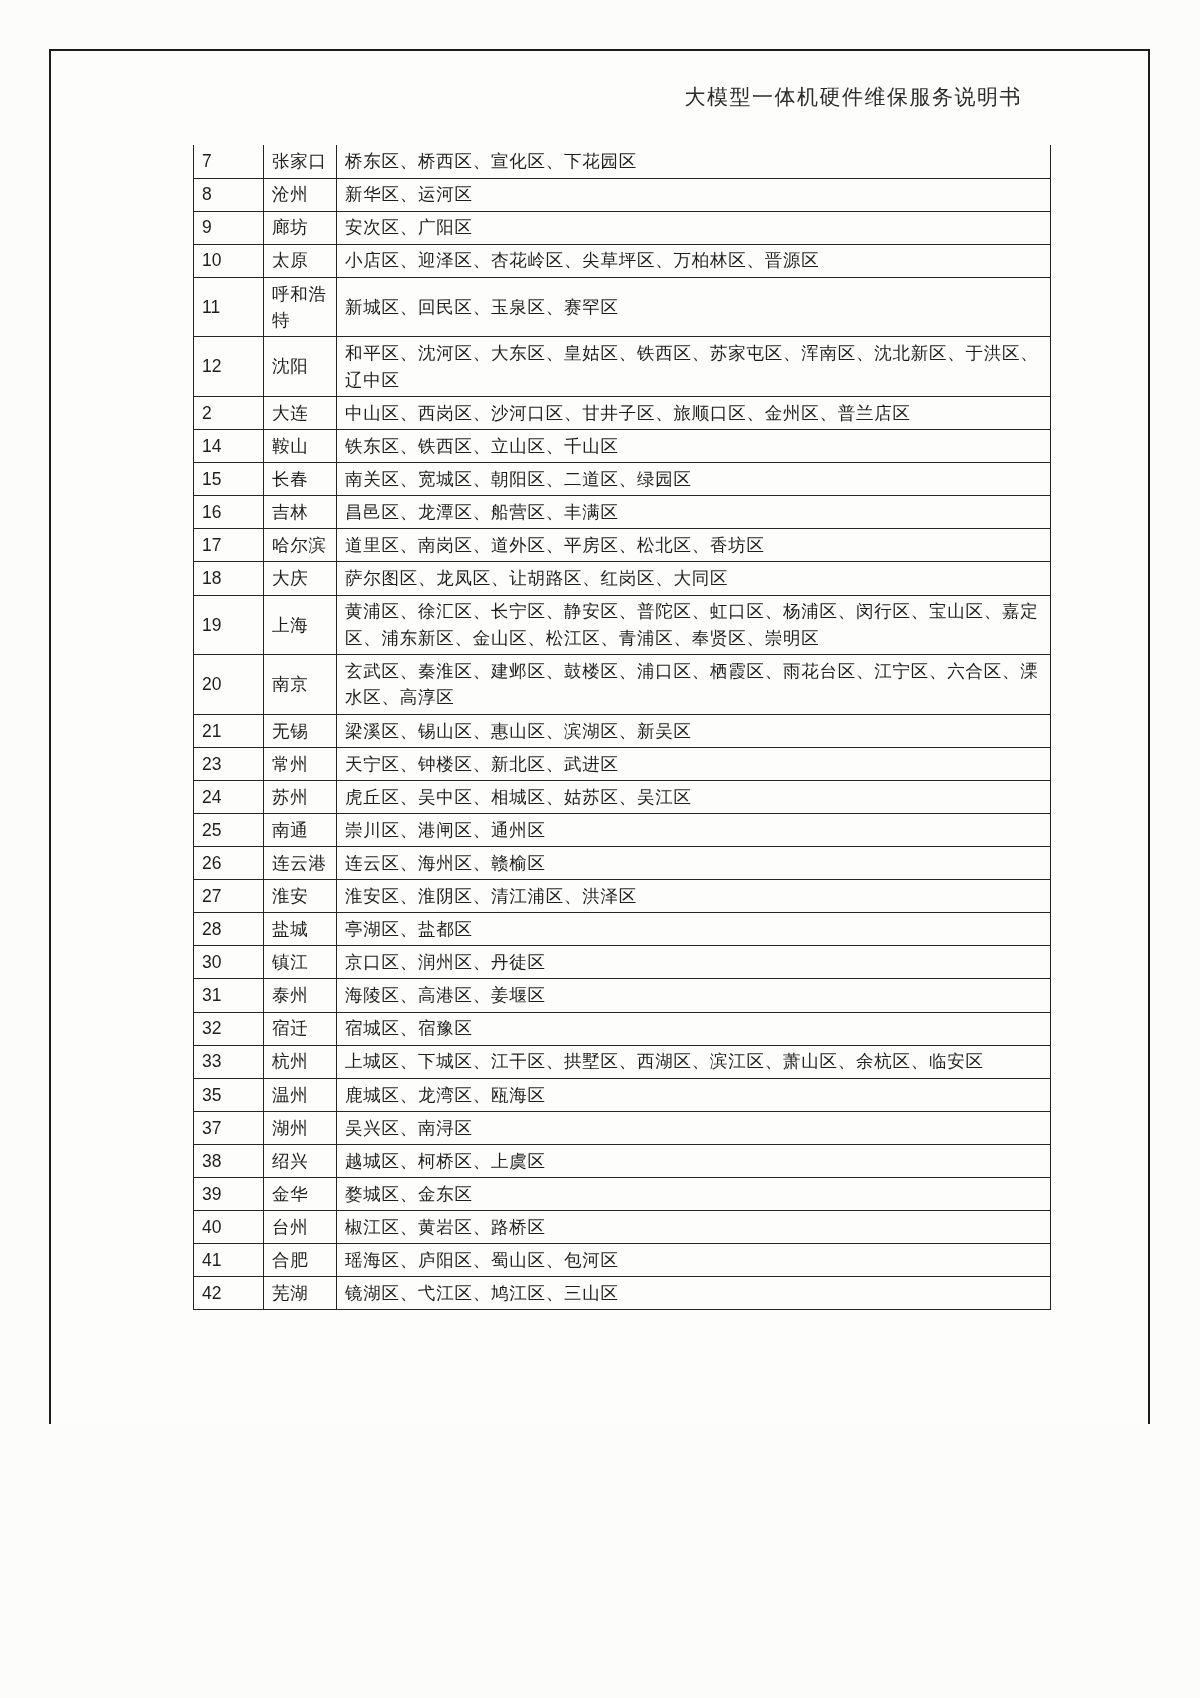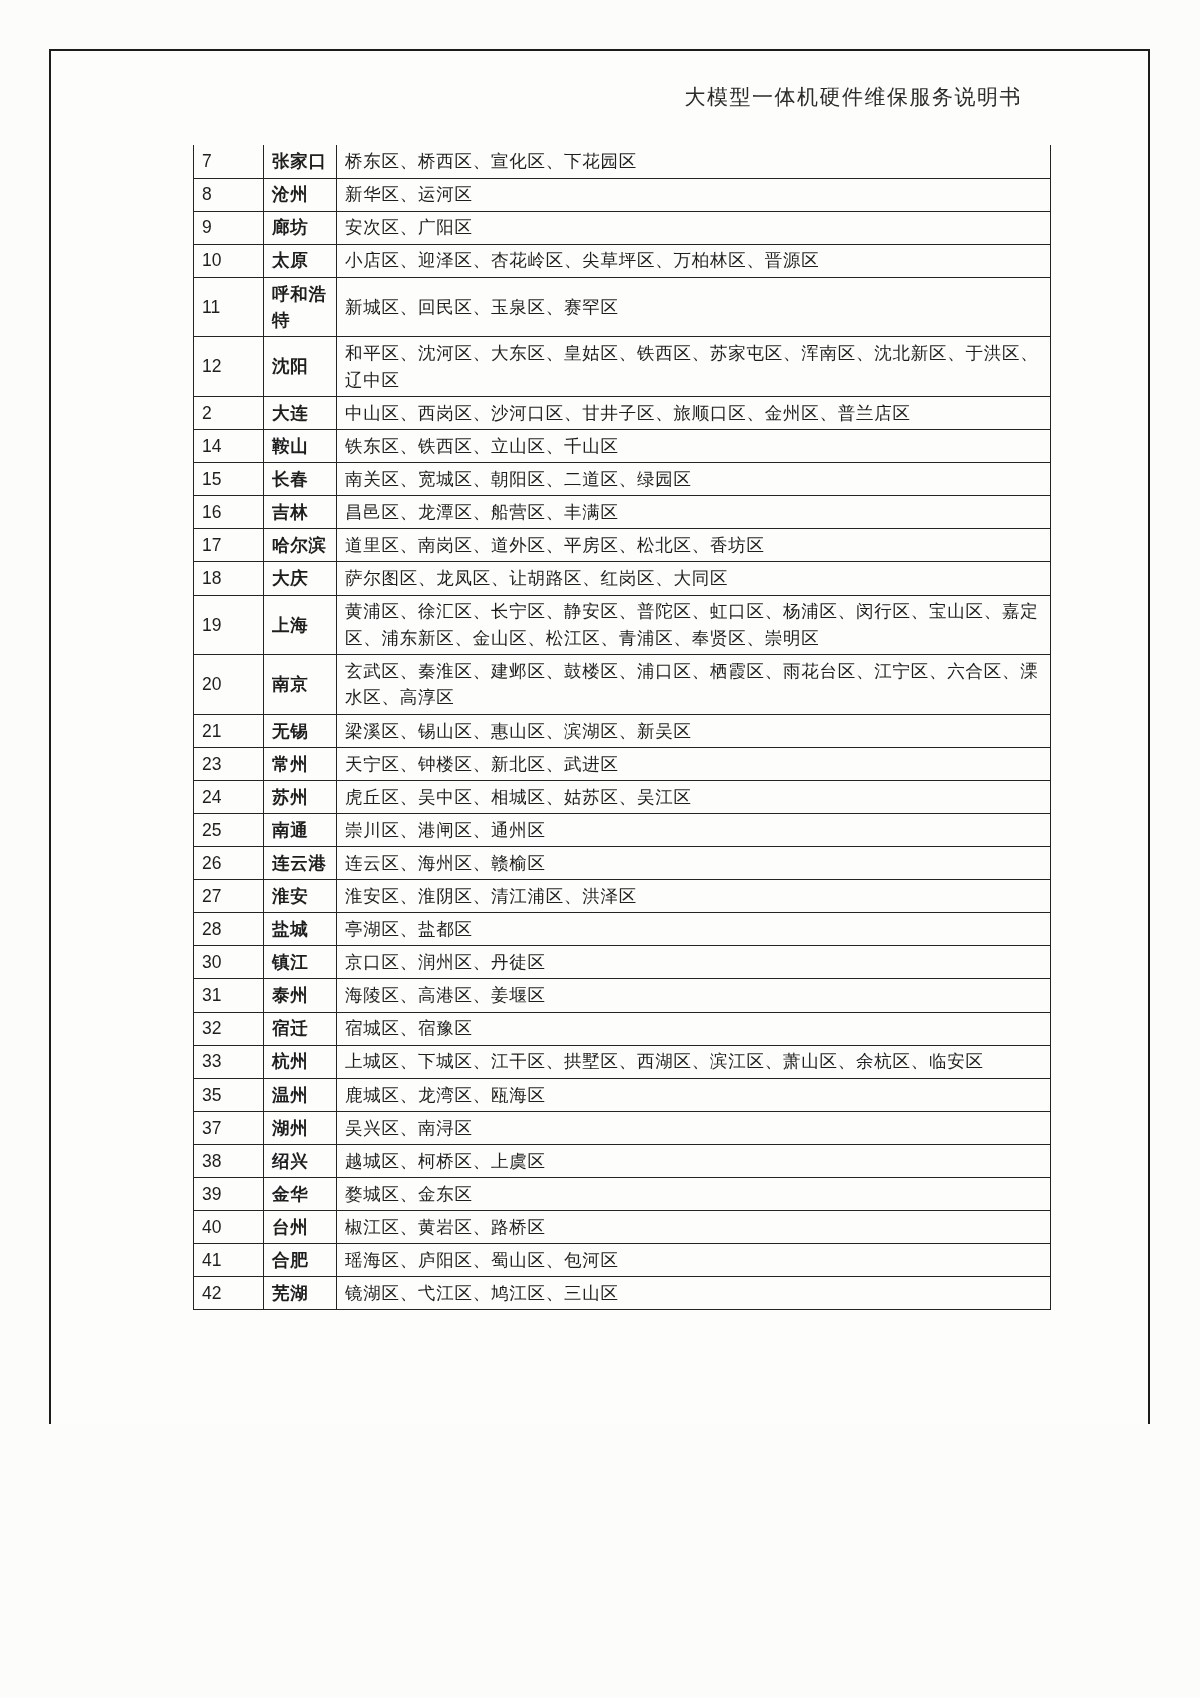--- a/index.html
+++ b/index.html
@@ -64,21 +64,20 @@
     padding-left: 13px;
     font-size: 17px;
   }
   .col-city {
     width: 73px;
     padding-left: 9px;
     padding-right: 10px;
     letter-spacing: 0.75px;
     word-break: break-all;
     line-break: anywhere;
-    font-weight: bold;
   }
   .col-districts {
     width: 714px;
     padding-left: 9px;
     padding-right: 8px;
     letter-spacing: 0.75px;
     word-break: break-all;
     line-break: anywhere;
     margin-top: 6px;
   }

